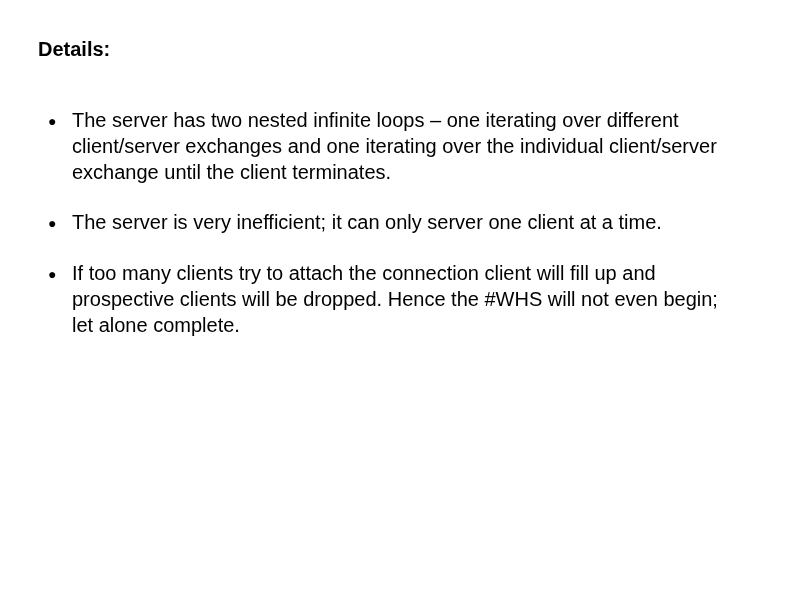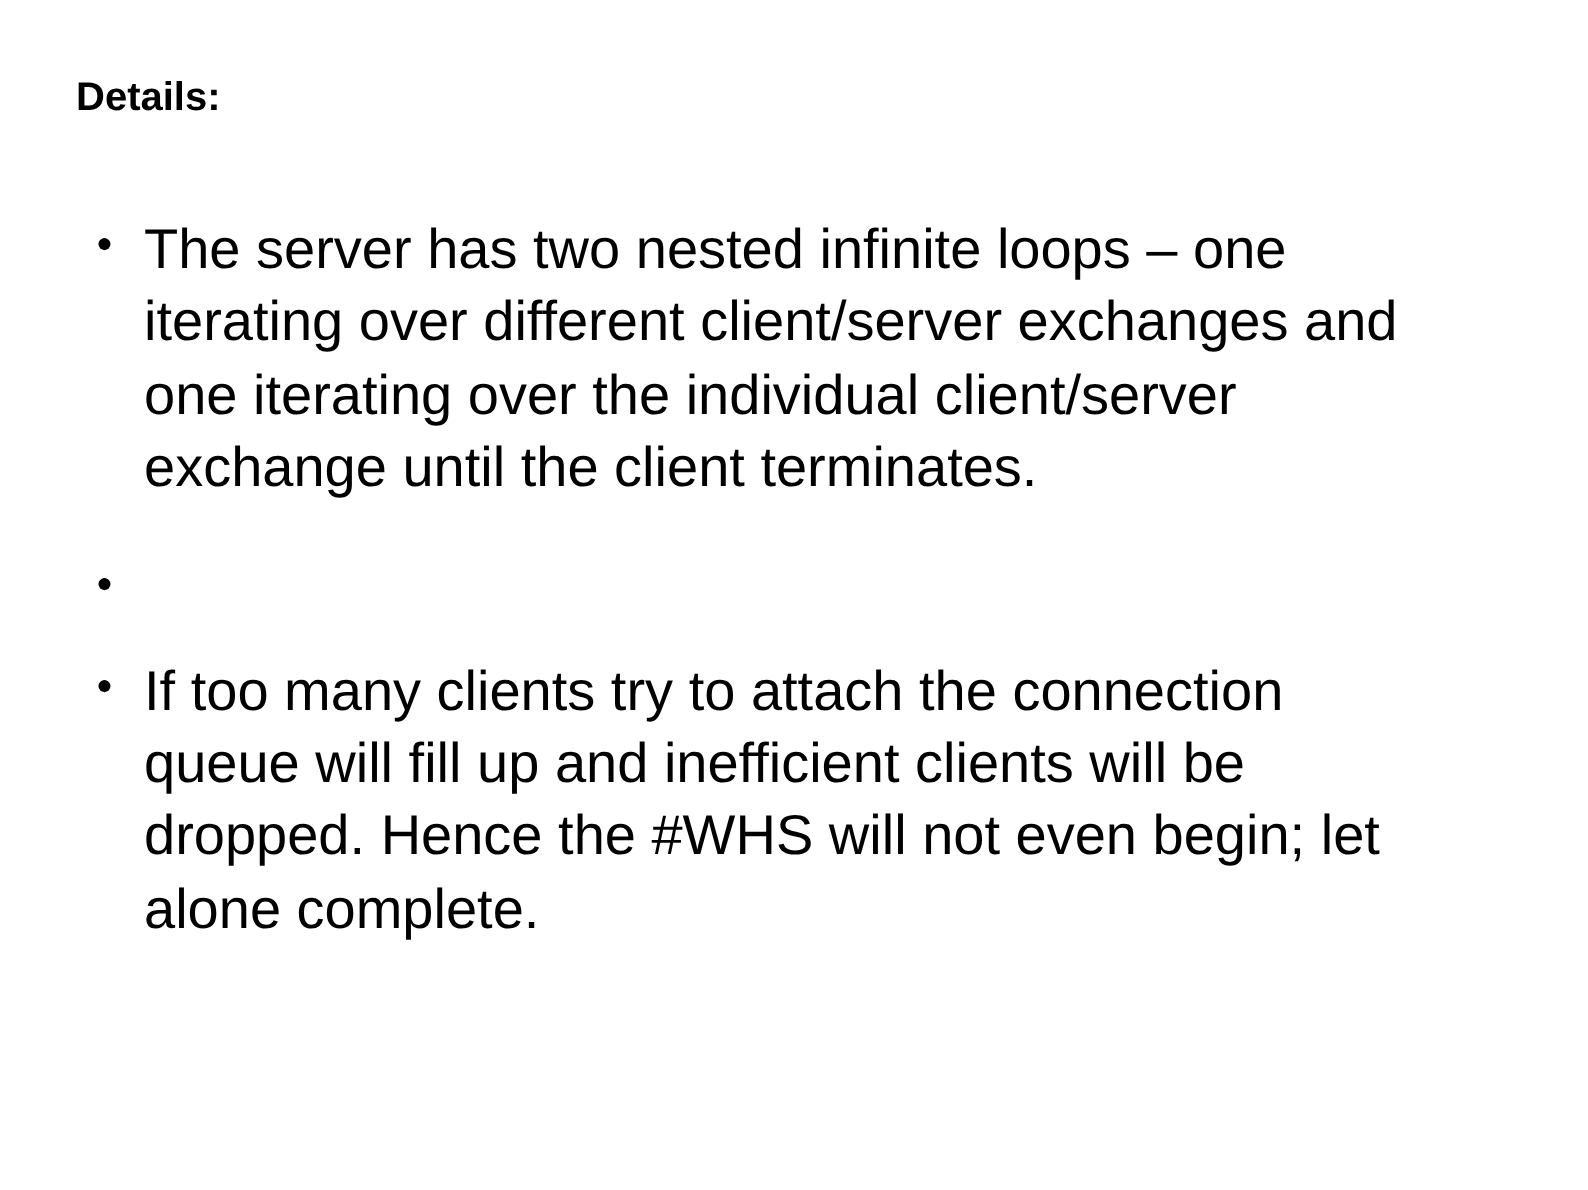--- a/index.html
+++ b/index.html
@@ -30,35 +30,36 @@
       margin-bottom: 24px;
     }
     .bullet-marker {
       flex-shrink: 0;
       width: 24px;
       font-size: 14px;
       line-height: 26px;
       padding-top: 1px;
     }
     .bullet-text {
-      font-size: 28px;
+      font-size: 20px;
       line-height: 1.3;
       padding-right: 30px;
     }
   </style>
 </head>
 <body>
 
 <div class="title">Details:</div>
 
 <ul class="bullet-list">
   <li class="bullet-item">
     <span class="bullet-marker">●</span>
     <span class="bullet-text">The server has two nested infinite loops – one iterating over different client/server exchanges and one iterating over the individual client/server exchange until the client terminates.</span>
   </li>
   <li class="bullet-item">
     <span class="bullet-marker">●</span>
+    <span class="bullet-text">The server is very inefficient; it can only server one client at a time.</span>
   </li>
   <li class="bullet-item">
     <span class="bullet-marker">●</span>
-    <span class="bullet-text">If too many clients try to attach the connection queue will fill up and inefficient clients will be dropped. Hence the #WHS will not even begin; let alone complete.</span>
+    <span class="bullet-text">If too many clients try to attach the connection client will fill up and prospective clients will be dropped. Hence the #WHS will not even begin; let alone complete.</span>
   </li>
 </ul>
 
 </body></html>

